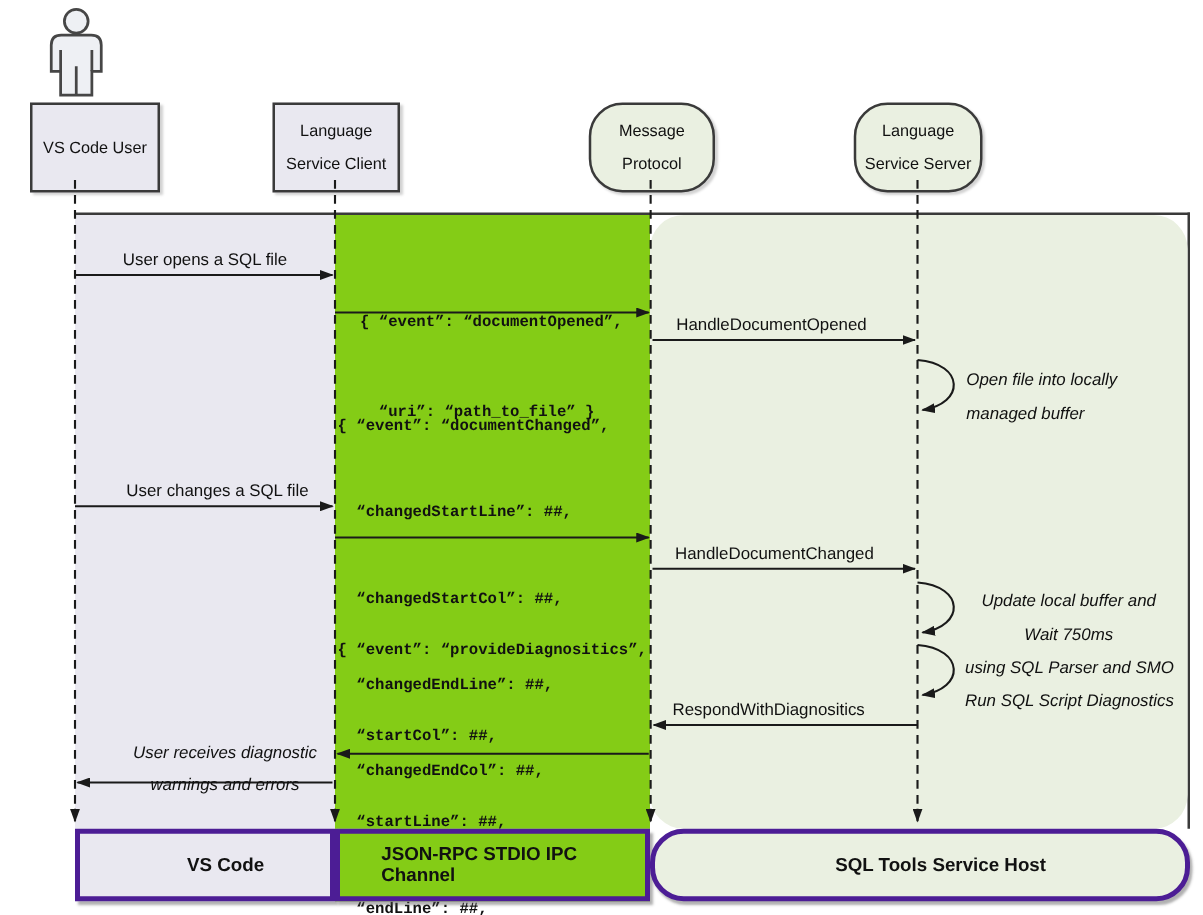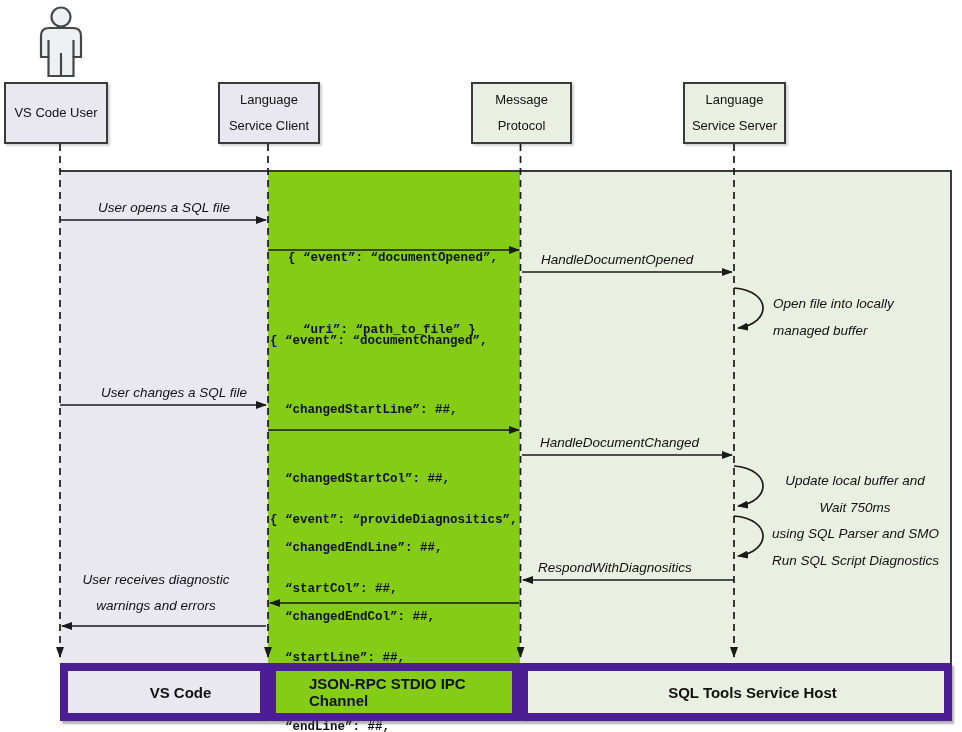--- a/index.html
+++ b/index.html
@@ -1,33 +1,33 @@
 <!DOCTYPE html>
 <html><head>
 <meta charset="utf-8">
 <style>
   html,body{margin:0;padding:0;background:#ffffff;}
   body{width:962px;height:732px;position:relative;font-family:"Liberation Sans",sans-serif;color:#111;overflow:hidden;}
   
-  .hbox{position:absolute;top:82px;height:62px;border:2px solid #3a3a3a;box-sizing:border-box;
+  .hbox{position:absolute;top:82px;height:72px;border:2px solid #3a3a3a;box-sizing:border-box;
         display:flex;flex-direction:column;justify-content:center;align-items:center;
         font-size:13px;line-height:26px;text-align:center;box-shadow:2px 2px 2px rgba(0,0,0,0.18);}
   .lav{background:#e9e8f0;}
   .pch{background:#84cc16;}
-  .grn{background:#eaf0e1;}
+  .grn{background:#eaf0e1;border-radius:27px;}
   
   #band{position:absolute;left:60px;top:170px;width:892px;height:493px;
         border-top:2px solid #3a3a3a;border-right:2px solid #3a3a3a;box-sizing:border-box;}
   .lane{position:absolute;top:0;height:100%;}
   
-  .fbox{position:absolute;top:663px;height:58px;border:8px solid #4c1d95;box-sizing:border-box;
+  .fbox{position:absolute;top:663px;height:58px;border:4px solid #4c1d95;box-sizing:border-box;
         display:flex;align-items:center;justify-content:center;
         font-size:15px;font-weight:bold;box-shadow:2px 3px 2px rgba(80,80,80,0.45);padding-left:33px;}
   
-  .lbl{position:absolute;font-style:italic;font-size:13.5px;white-space:nowrap;line-height:18px;}
+  .lbl{position:absolute;font-size:13.5px;white-space:nowrap;line-height:18px;}
   .ctr{text-align:center;}
   .note{position:absolute;font-style:italic;font-size:13.5px;line-height:27px;white-space:nowrap;}
   
   .mono{position:absolute;font-family:"Liberation Mono",monospace;font-size:12.5px;font-weight:600;
         line-height:23px;white-space:pre;}
   .mono.first{line-height:24px;}
   svg.overlay{position:absolute;left:0;top:0;pointer-events:none;}
 </style>
 </head>
 <body>
@@ -43,21 +43,21 @@
     <circle cx="61" cy="17" r="9.5"></circle>
     <path d="M41,57 V36 Q41,28 49,28 H73 Q81,28 81,36 V57 H73.5 V76 H48.5 V57 Z"></path>
   </g>
   <g stroke="#464646" stroke-width="2.2" fill="none">
     <path d="M48.5,40 V57"></path>
     <path d="M73.5,40 V57"></path>
     <path d="M61,53 V76"></path>
   </g>
 </svg>
 
-<div class="hbox lav" style="left:4px;width:104px;">
+<div class="hbox lav" style="left:24px;width:104px;">
   <span>VS Code User</span>
 </div>
 <div class="hbox lav" style="left:218px;width:102px;">
   <span>Language</span>
   <span>Service Client</span>
 </div>
 <div class="hbox grn" style="left:471px;width:101px;">
   <span>Message</span>
   <span>Protocol</span>
 </div>
@@ -106,21 +106,21 @@
       <path d="M734,516 C772,519 772,551 738,556" marker-end="url(#ah)"></path>
     </g>
   </g>
 </svg>
 
 <div class="lbl ctr" style="left:60px;top:199px;width:208px;">User opens a SQL file</div>
 <div class="lbl" style="left:541px;top:251px;text-align:right;">HandleDocumentOpened</div>
 <div class="lbl ctr" style="left:60px;top:384px;width:228px;">User changes a SQL file</div>
 <div class="lbl" style="left:540px;top:434px;">HandleDocumentChanged</div>
 <div class="lbl" style="left:538px;top:559px;">RespondWithDiagnositics</div>
-<div class="note ctr" style="left:60px;top:567px;width:192px;line-height:26px;">
+<div class="note ctr" style="left:60px;top:589px;width:192px;line-height:26px;padding-left:24px;">
   <div>User receives diagnostic</div>
   <div>warnings and errors</div>
 </div>
 
 <div class="note" style="left:773px;top:290px;">
   <div>Open file into locally</div>
   <div>managed buffer</div>
 </div>
 <div class="note ctr" style="left:770px;top:467px;width:170px;">
   <div>Update local buffer and</div>

